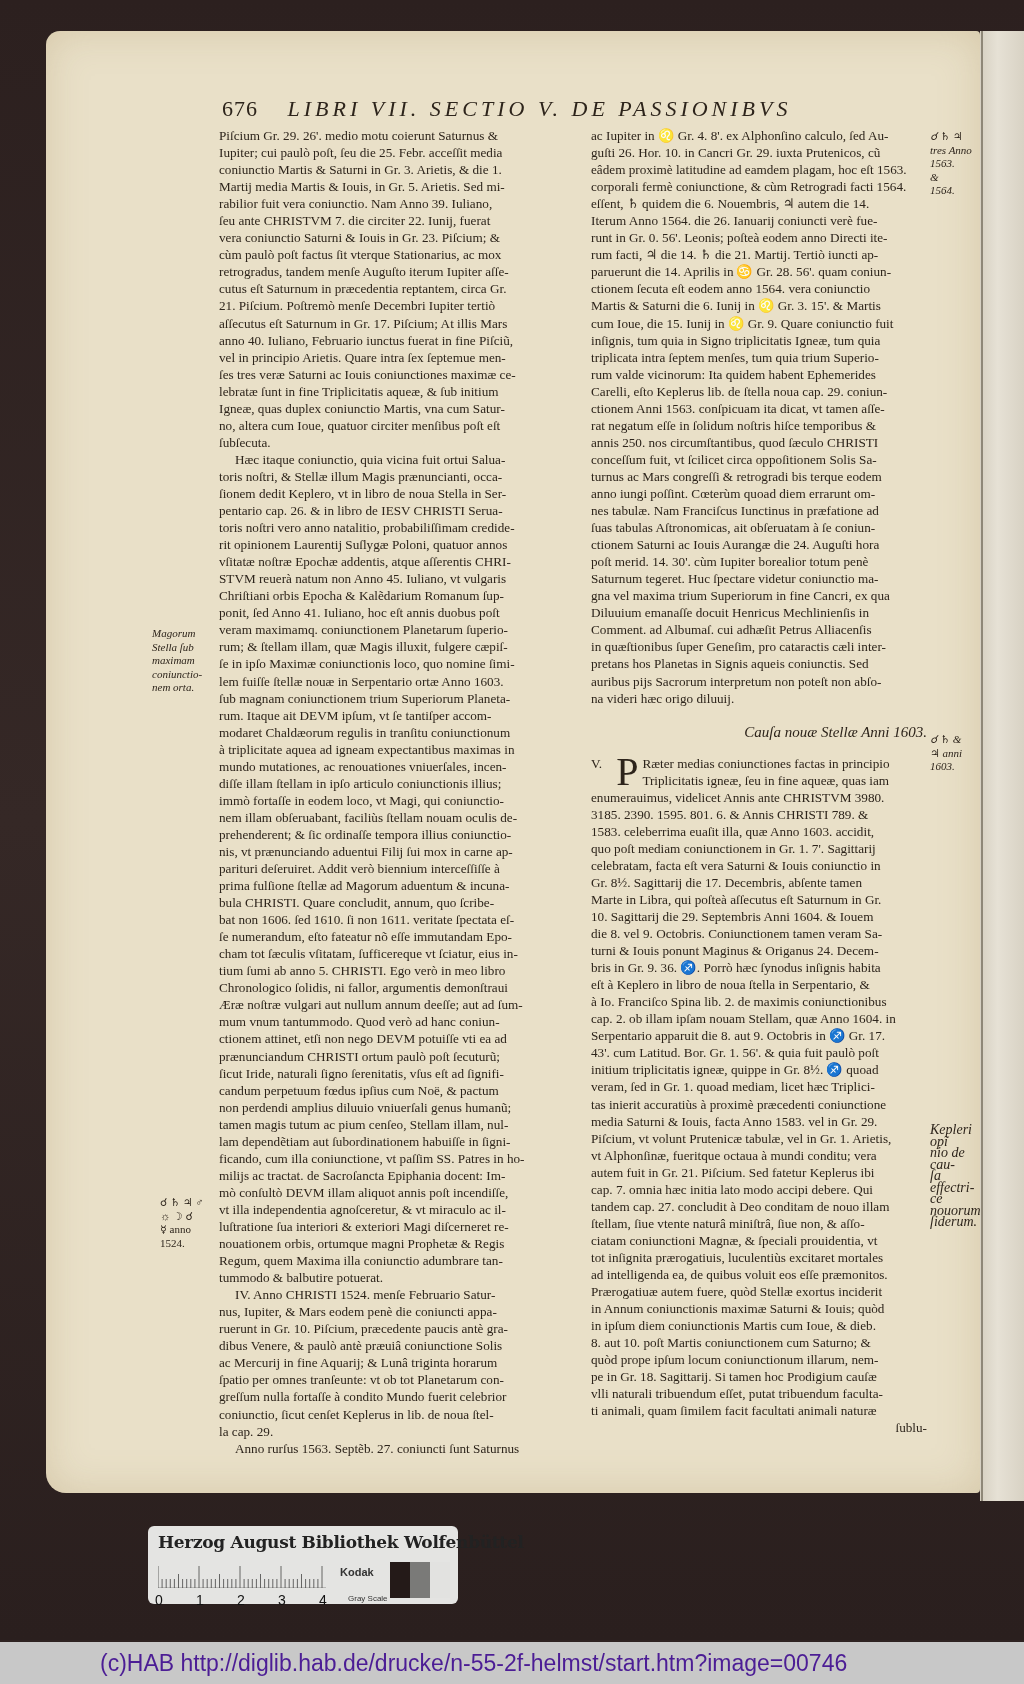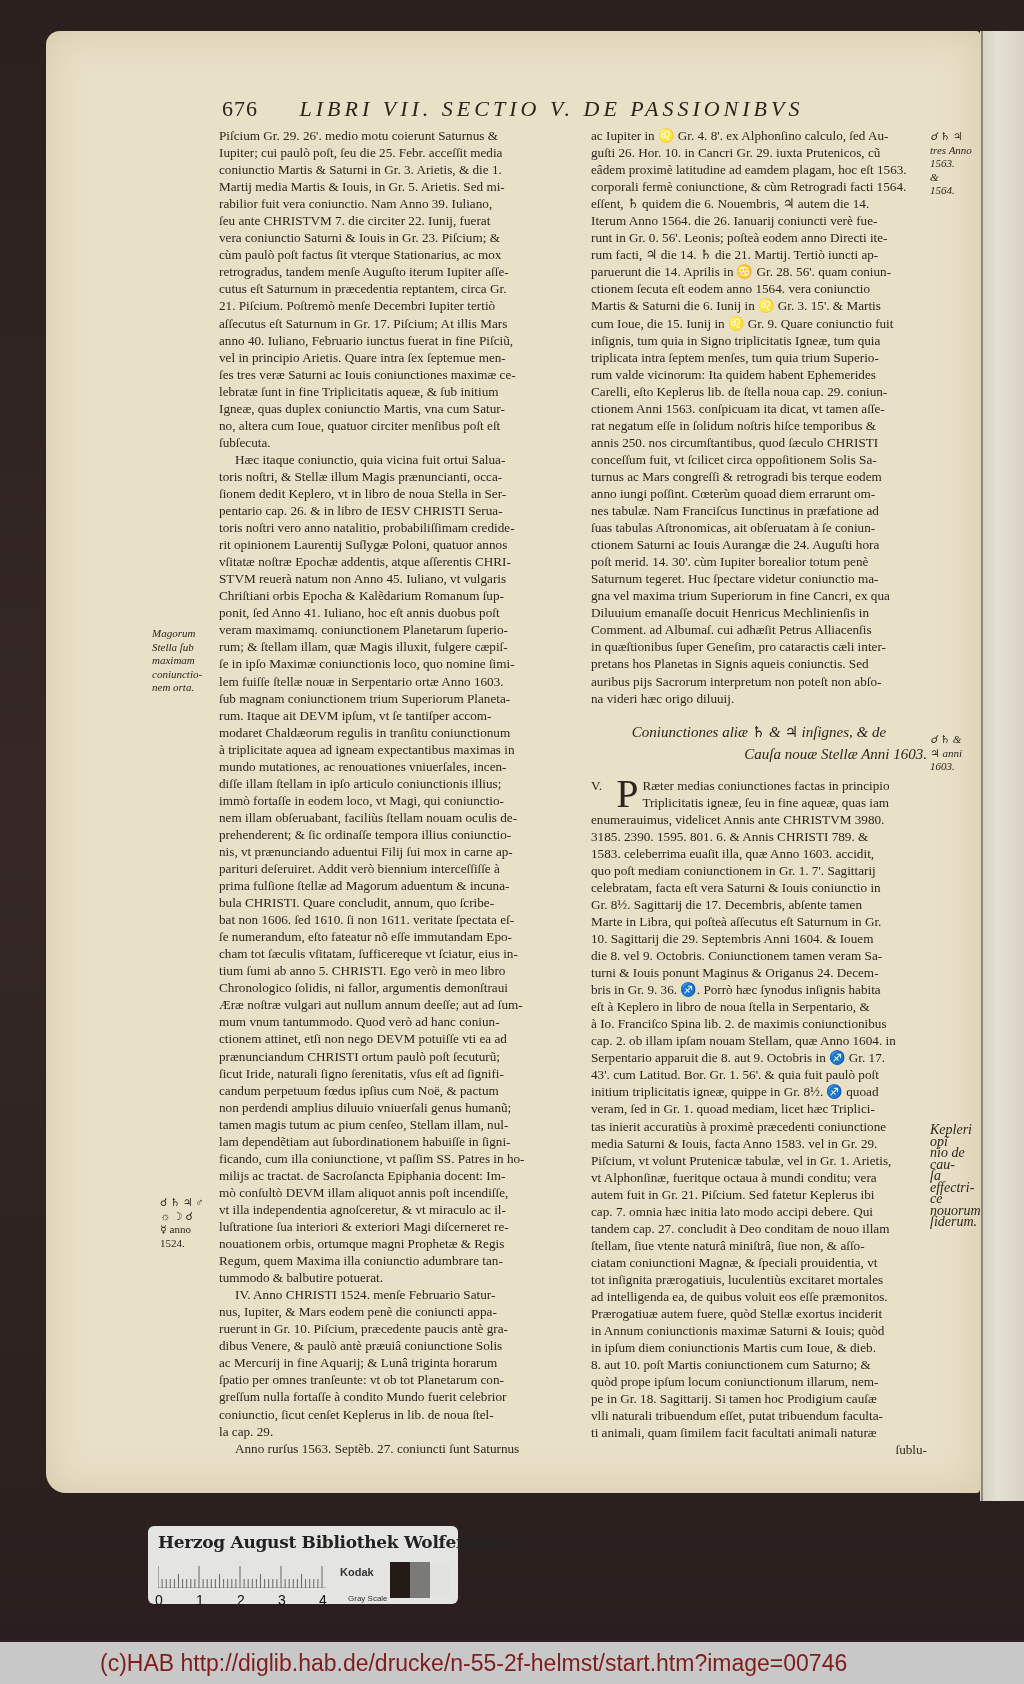--- a/index.html
+++ b/index.html
@@ -23,21 +23,21 @@
     background:linear-gradient(90deg,#d6d0c2,#e6e1d5 40%,#d8d2c4);
   }
   .gutter-line {
     position:absolute; left:981px; top:31px; width:2px; height:1470px; background:#8e8778;
   }
   .running-head {
     position:absolute; left:222px; top:96px; width:600px;
     font-size:22px; font-style:italic; letter-spacing:4px; color:#2d241b;
     white-space:nowrap;
   }
-  .running-head .pgnum { font-style:normal; margin-right:32px; letter-spacing:1px;text-align:right; }
+  .running-head .pgnum { font-style:normal; margin-right:20px; letter-spacing:1px;text-align:right; }
   .col {
     position:absolute; top:127px; width:330px;
     font-size:13.2px; line-height:17.05px; color:#2d241b;
     text-align:justify;
   }
   .col-left { left:219px; }
   .col-right { left:591px; width:336px; }
   .line { display:block; white-space:nowrap; overflow:hidden; }
   .para-indent { text-indent:16px; }
   .marg {
@@ -72,21 +72,21 @@
   .kodak-sub {
     position:absolute; left:200px; top:68px; font-family:"Liberation Sans", sans-serif; font-size:8px; color:#333;
   }
   .gray-patch { position:absolute; top:36px; height:36px; width:20px; }
   .footer {
     position:absolute; left:0; top:1642px; width:1024px; height:42px;
     background:#c8c8c8;
   }
   .footer-text {
     position:absolute; left:100px; top:8px; font-family:"Liberation Sans", sans-serif;
-    font-size:23px; color:#7f1d1d; white-space:nowrap;
+    font-size:23px; color:#4c1d95; white-space:nowrap;
   }
 </style>
 </head>
 <body>
 
 <div class="bg-dark"></div>
 <div class="page-edge-right"></div>
 <div class="gutter-line"></div>
 
 <div class="page"></div>
@@ -214,21 +214,20 @@
       <span class="line">Saturnum tegeret. Huc ſpectare videtur coniunctio ma-</span>
       <span class="line">gna vel maxima trium Superiorum in fine Cancri, ex qua</span>
       <span class="line">Diluuium emanaſſe docuit Henricus Mechlinienſis in</span>
       <span class="line">Comment. ad Albumaſ. cui adhæſit Petrus Alliacenſis</span>
       <span class="line">in quæſtionibus ſuper Geneſim, pro cataractis cæli inter-</span>
       <span class="line">pretans hos Planetas in Signis aqueis coniunctis. Sed</span>
       <span class="line">auribus pijs Sacrorum interpretum non poteſt non abſo-</span>
       <span class="line">na videri hæc origo diluuij.</span>
     </div>
   <div class="heading">
-    <span class="line" style="text-align:center">Coniunctiones aliæ ♄ &amp; ♃ inſignes, &amp; de</span>
     <span class="line" style="text-align:right">Cauſa nouæ Stellæ Anni 1603.</span>
   </div>
   <div>
     <span class="sec-num">V.</span>
     <span class="dropcap">P</span>
     <div id="right-section">
         <span class="line">Ræter medias coniunctiones factas in principio</span>
         <span class="line">Triplicitatis igneæ, ſeu in fine aqueæ, quas iam</span>
         <span class="line">enumerauimus, videlicet Annis ante CHRISTVM 3980.</span>
         <span class="line">3185. 2390. 1595. 801. 6. &amp; Annis CHRISTI 789. &amp;</span>

